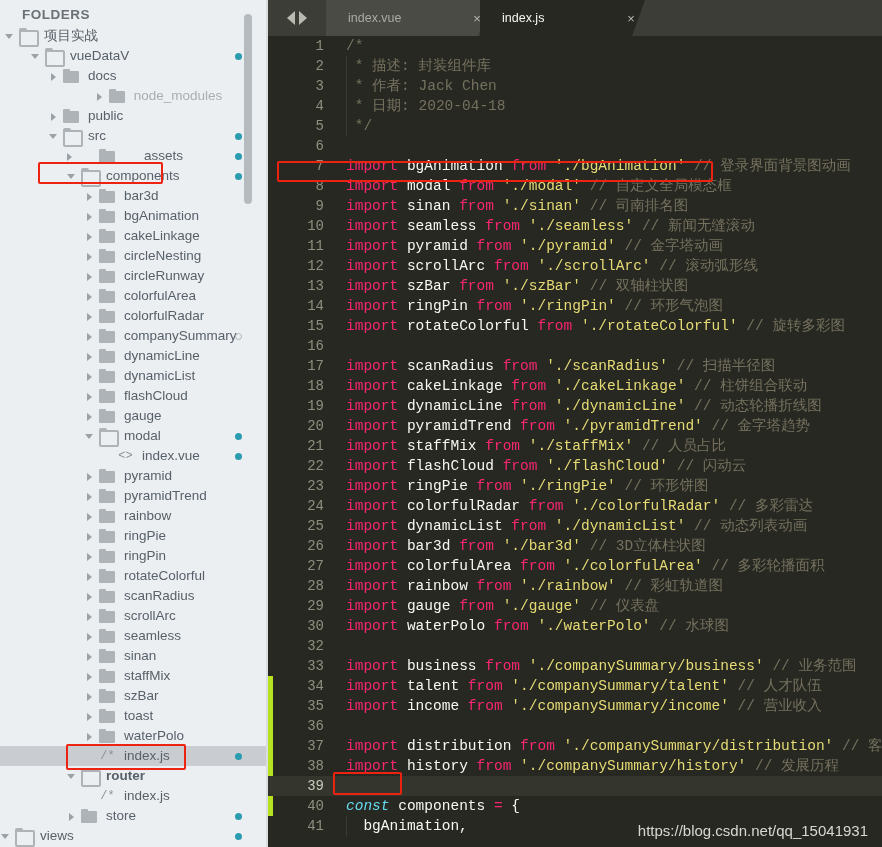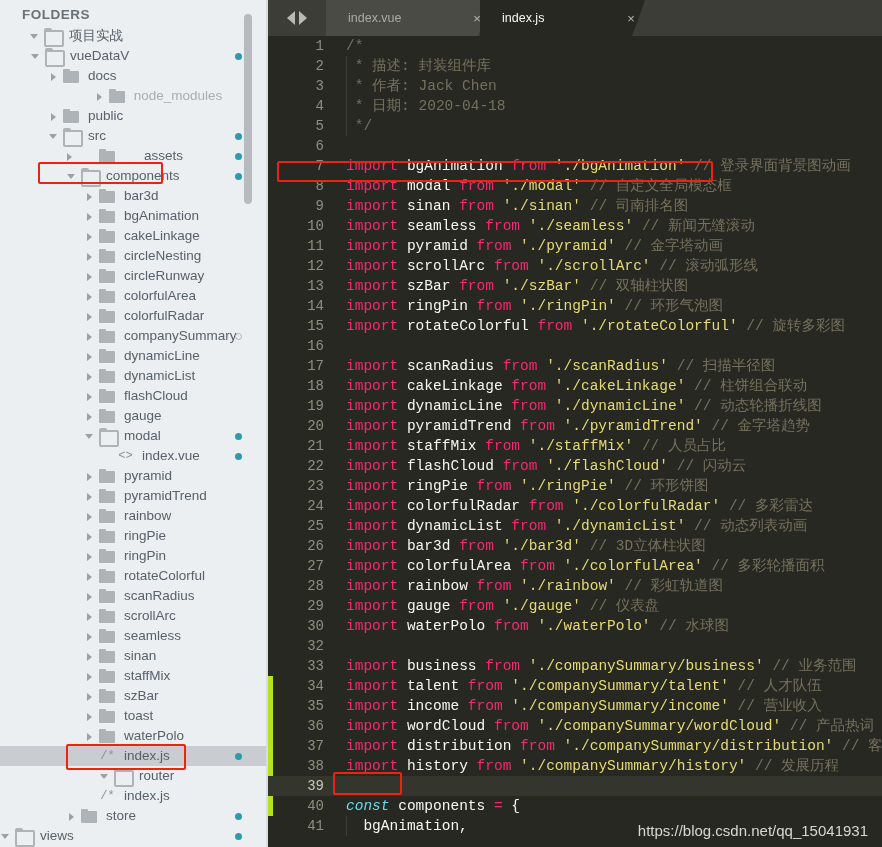--- a/index.html
+++ b/index.html
@@ -162,21 +162,21 @@
   }
 </style>
 </head>
 <body>
 
 <div id="app">
 
   <div id="sidebar">
     <div class="folders-title">FOLDERS</div>
     <div class="tree" id="tree">
-        <div class="row" style="padding-left: 29px;">
+        <div class="row" style="padding-left: 4px;">
           <span class="arrow open"></span>
           <span class="ficon open"></span>
           <span class="label">项目实战</span>
         </div>
         <div class="row" style="padding-left: 30px;">
           <span class="arrow open"></span>
           <span class="ficon open"></span>
           <span class="label">vueDataV</span>
           <span class="dot"></span>
         </div>
@@ -355,21 +355,21 @@
           <span class="arrow closed"></span>
           <span class="ficon closed"></span>
           <span class="label">waterPolo</span>
         </div>
         <div class="row selected" style="padding-left: 84px;">
           <span class="arrow none"></span>
           <span class="ficon js">/*</span>
           <span class="label">index.js</span>
           <span class="dot"></span>
         </div>
-        <div class="row" style="padding-left: 99px;">
+        <div class="row" style="padding-left: 66px; font-weight: bold;">
           <span class="arrow open"></span>
           <span class="ficon open"></span>
           <span class="label">router</span>
         </div>
         <div class="row" style="padding-left: 84px;">
           <span class="arrow none"></span>
           <span class="ficon js">/*</span>
           <span class="label">index.js</span>
         </div>
         <div class="row" style="padding-left: 66px;">
@@ -442,21 +442,21 @@
           <div class="line"><span class="ln">25</span><span class="code"><span class="k">import </span><span class="id">dynamicList </span><span class="k">from </span><span class="s">'./dynamicList'</span><span class="c"> // 动态列表动画</span></span></div>
           <div class="line"><span class="ln">26</span><span class="code"><span class="k">import </span><span class="id">bar3d </span><span class="k">from </span><span class="s">'./bar3d'</span><span class="c"> // 3D立体柱状图</span></span></div>
           <div class="line"><span class="ln">27</span><span class="code"><span class="k">import </span><span class="id">colorfulArea </span><span class="k">from </span><span class="s">'./colorfulArea'</span><span class="c"> // 多彩轮播面积</span></span></div>
           <div class="line"><span class="ln">28</span><span class="code"><span class="k">import </span><span class="id">rainbow </span><span class="k">from </span><span class="s">'./rainbow'</span><span class="c"> // 彩虹轨道图</span></span></div>
           <div class="line"><span class="ln">29</span><span class="code"><span class="k">import </span><span class="id">gauge </span><span class="k">from </span><span class="s">'./gauge'</span><span class="c"> // 仪表盘</span></span></div>
           <div class="line"><span class="ln">30</span><span class="code"><span class="k">import </span><span class="id">waterPolo </span><span class="k">from </span><span class="s">'./waterPolo'</span><span class="c"> // 水球图</span></span></div>
           <div class="line"><span class="ln">32</span><span class="code"></span></div>
           <div class="line"><span class="ln">33</span><span class="code"><span class="k">import </span><span class="id">business </span><span class="k">from </span><span class="s">'./companySummary/business'</span><span class="c"> // 业务范围</span></span></div>
           <div class="line"><span class="ln">34</span><span class="code"><span class="k">import </span><span class="id">talent </span><span class="k">from </span><span class="s">'./companySummary/talent'</span><span class="c"> // 人才队伍</span></span></div>
           <div class="line"><span class="ln">35</span><span class="code"><span class="k">import </span><span class="id">income </span><span class="k">from </span><span class="s">'./companySummary/income'</span><span class="c"> // 营业收入</span></span></div>
-          <div class="line"><span class="ln">36</span><span class="code"><span class="k">import </span><span class="id">wordCloud </span><span class="k">from </span><span class="s">'./companySummary/wordCloud'</span><span class="c"> // 产品热词</span></span></div>
+          <div class="line"><span class="ln">36</span></div>
           <div class="line"><span class="ln">37</span><span class="code"><span class="k">import </span><span class="id">distribution </span><span class="k">from </span><span class="s">'./companySummary/distribution'</span><span class="c"> // 客户分布</span></span></div>
           <div class="line"><span class="ln">38</span><span class="code"><span class="k">import </span><span class="id">history </span><span class="k">from </span><span class="s">'./companySummary/history'</span><span class="c"> // 发展历程</span></span></div>
           <div class="line curline"><span class="ln">39</span><span class="code"></span></div>
           <div class="line"><span class="ln">40</span><span class="code"><span class="kc">const </span><span class="id">components </span><span class="op">= </span><span class="id">{</span></span></div>
           <div class="line"><span class="ln">41</span><span class="indentguide"></span><span class="code"><span class="id">  bgAnimation,</span></span></div>
         </div>
       <div id="editor-highlights">
           <div class="hl-box" style="left: 9px; top: 125px; width: 436px; height: 21px;"></div>
           <div class="hl-box" style="left: 65px; top: 736px; width: 69px; height: 23px;"></div>
         </div>

